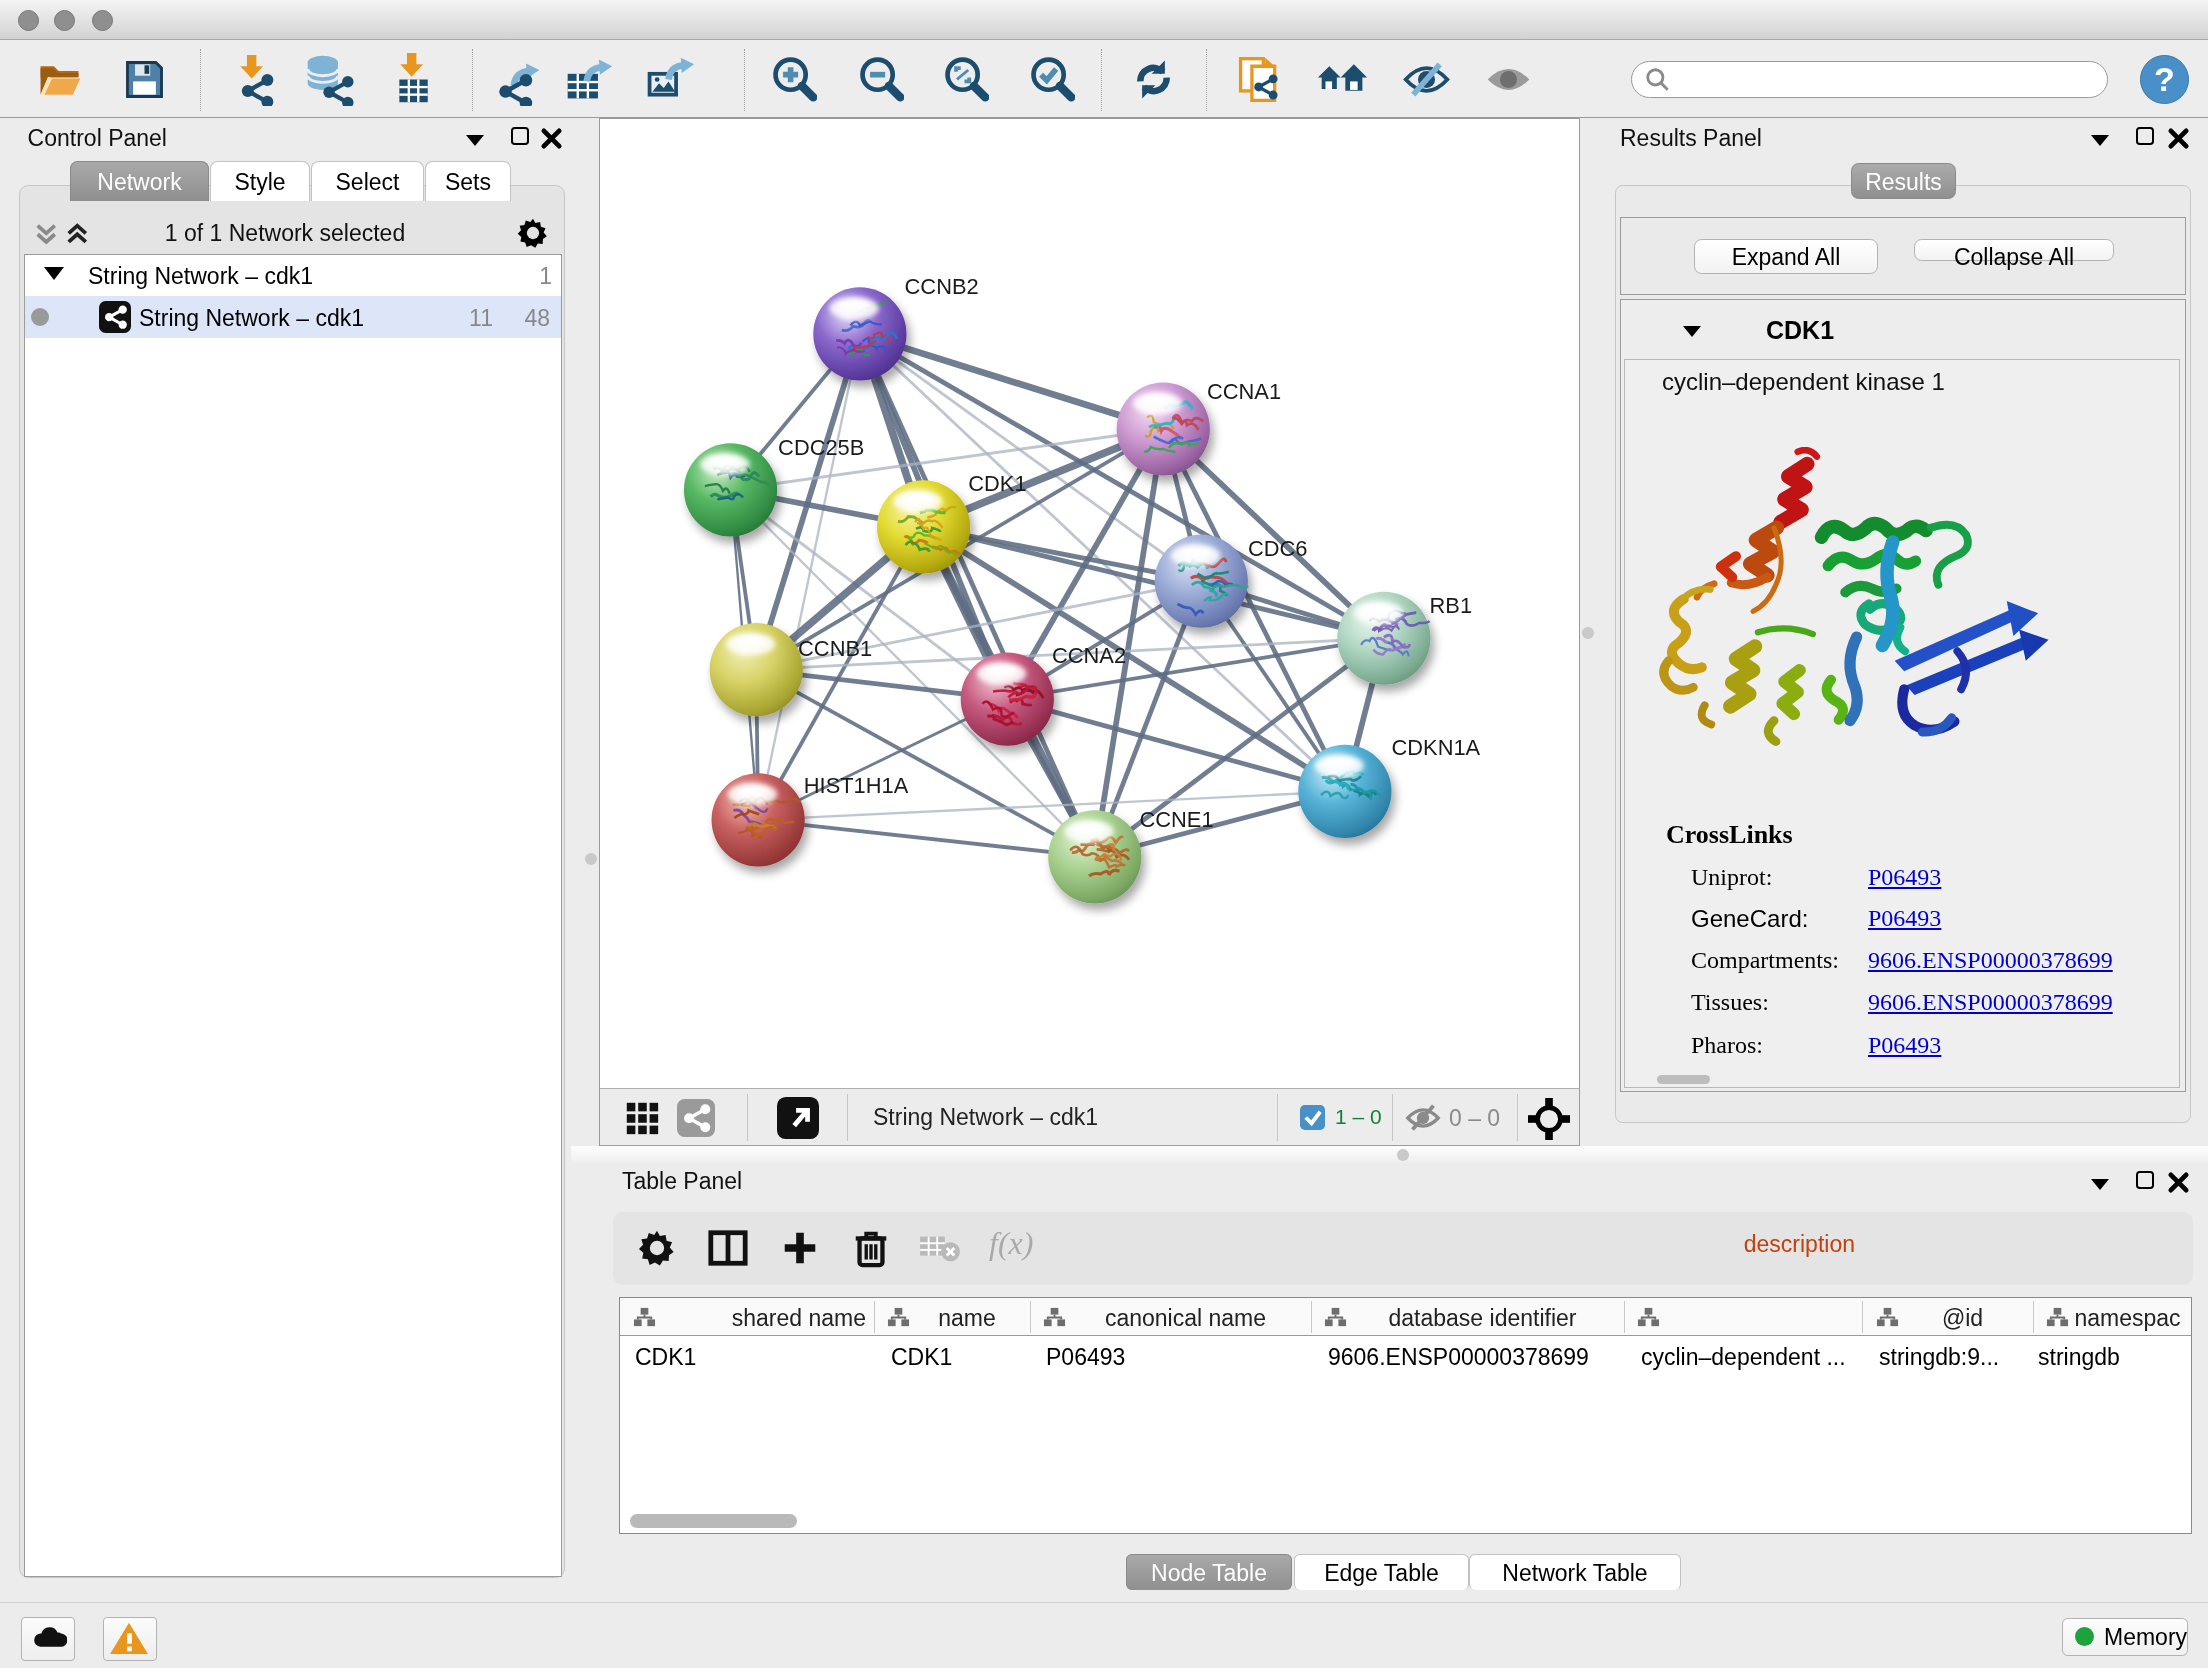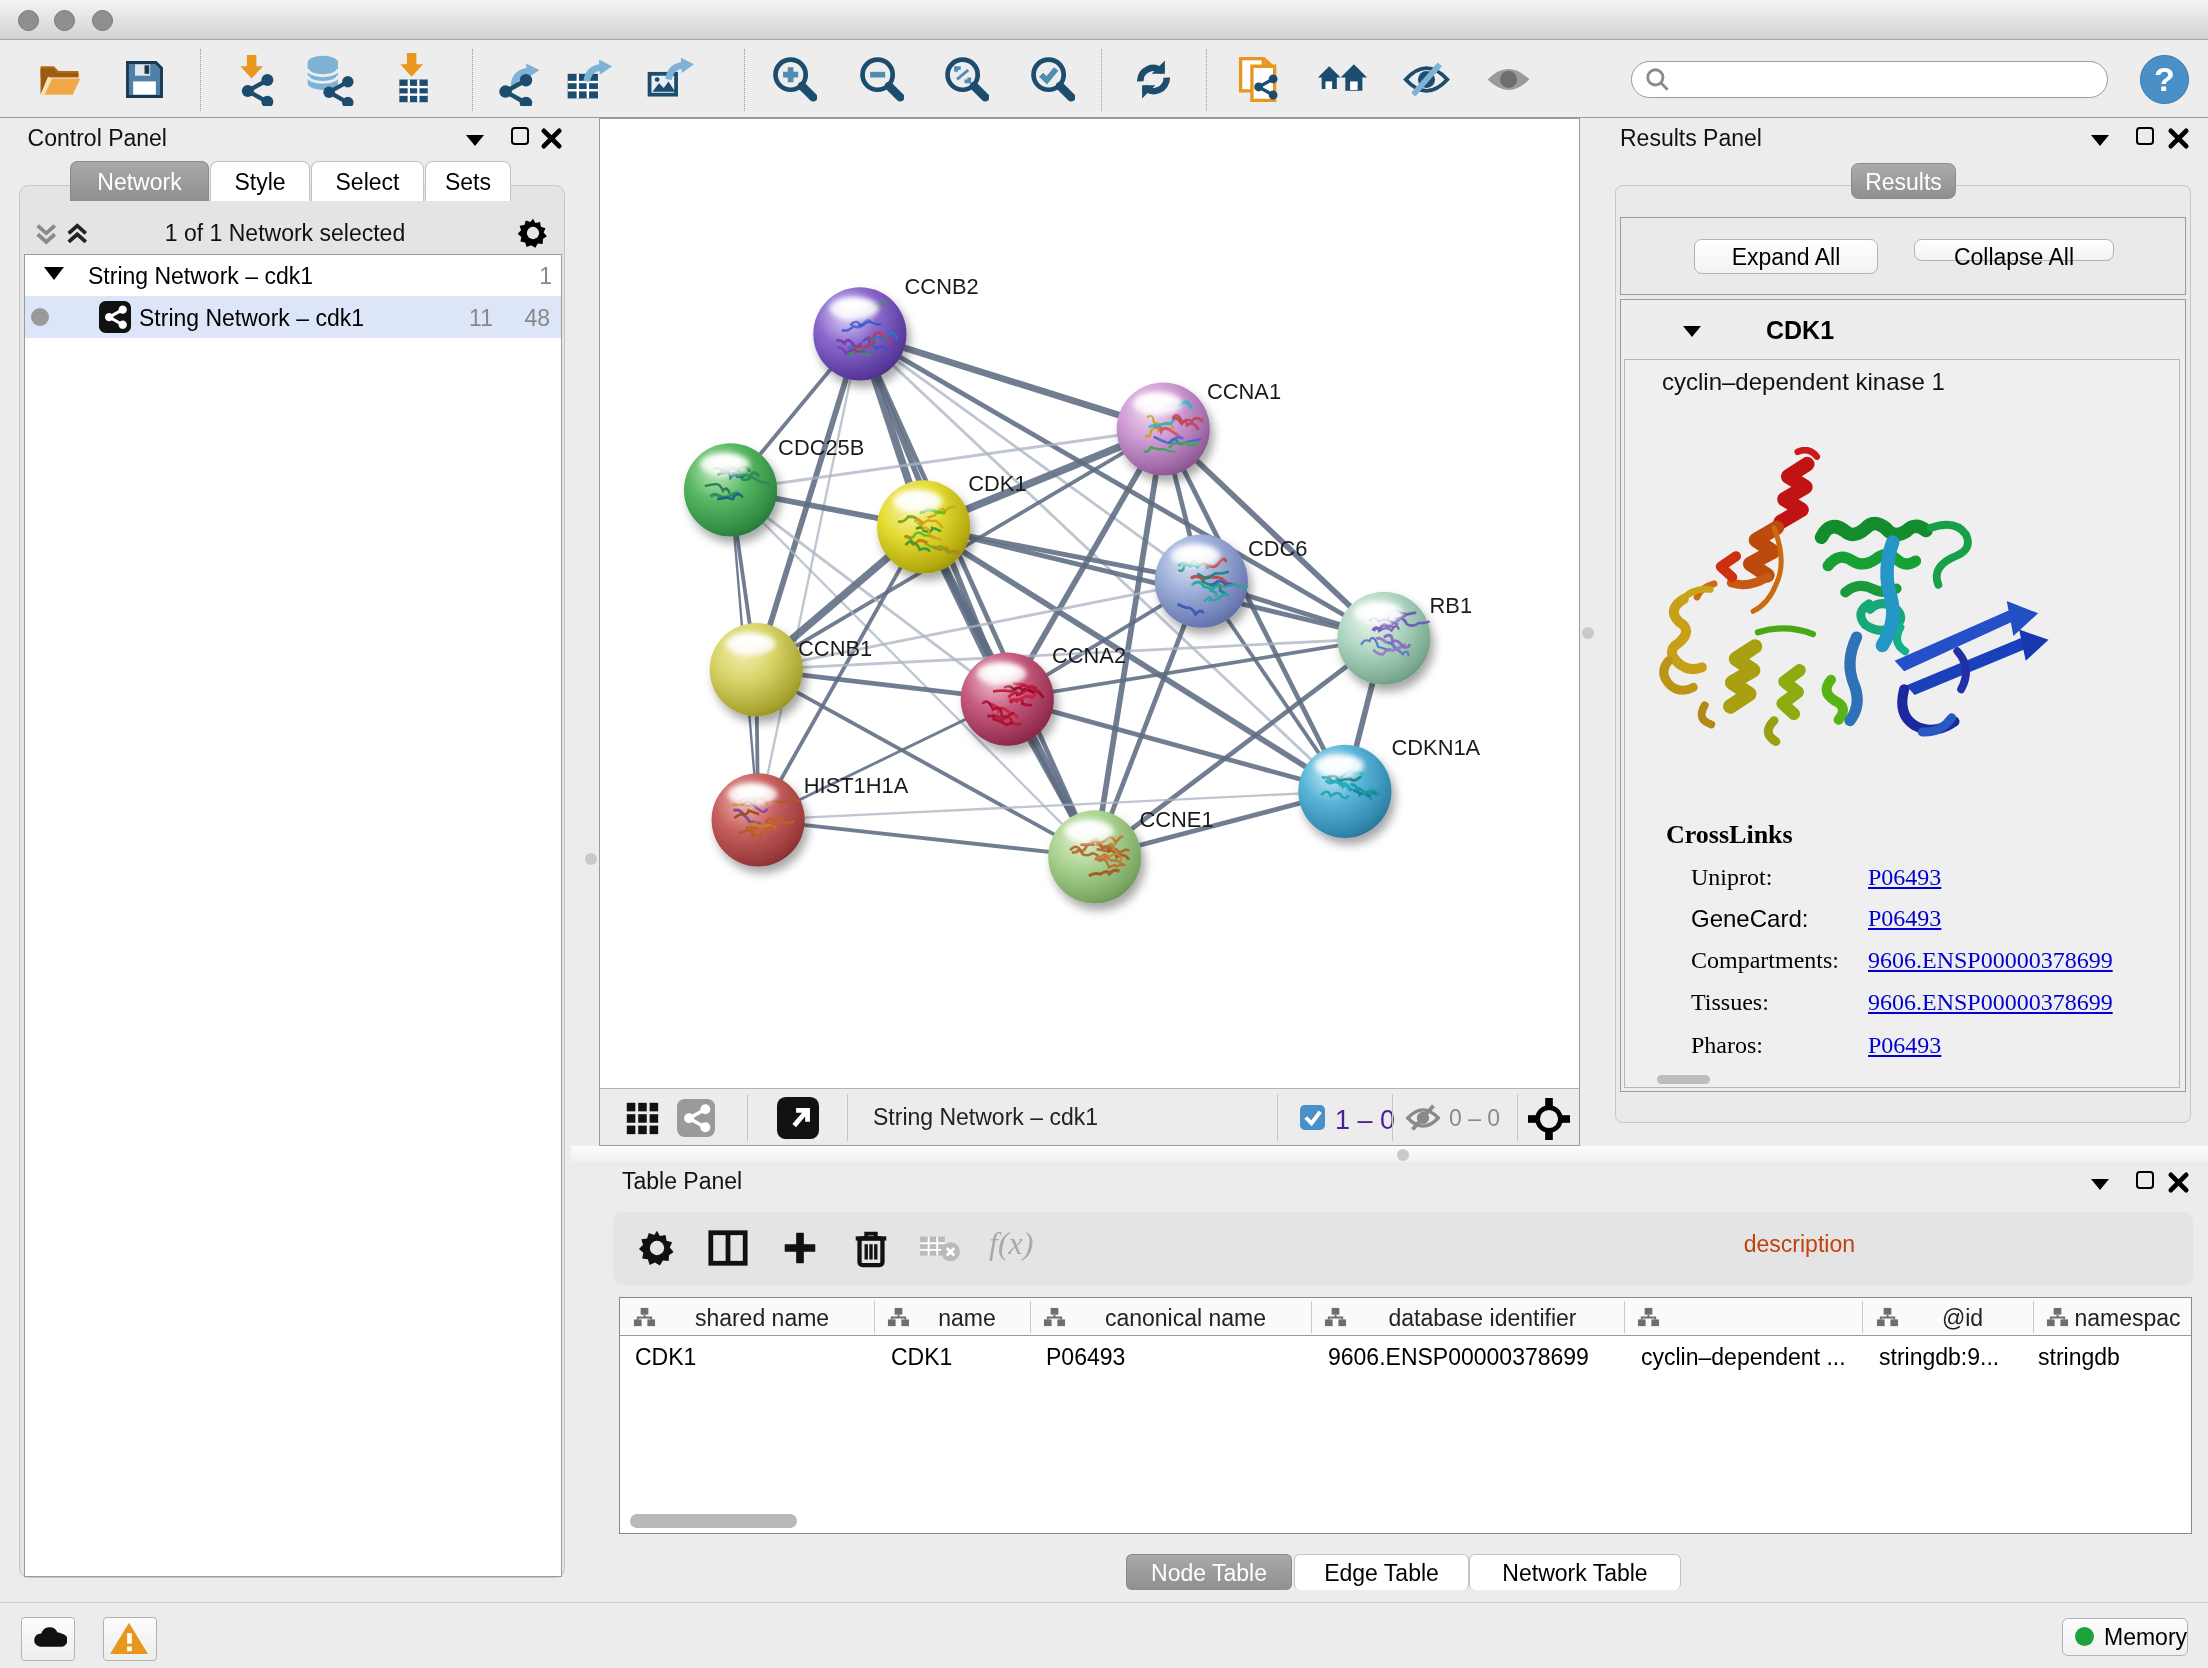--- a/index.html
+++ b/index.html
@@ -575,21 +575,21 @@
     <rect width="44" height="44" rx="9" fill="#111"></rect>
     <path d="M18 30L30 16M20 14h12v12" stroke="#fff" stroke-width="5" fill="none"></path>
   </svg>
 <div class="abs" style="left:847px;top:1094px;height:47px;border-left:1px solid #c6c6c6"></div>
 <div class="abs" style="left:873px;top:1104px;font-size:23px;color:#222">String Network – cdk1</div>
 <div class="abs" style="left:1277px;top:1094px;height:47px;border-left:1px solid #c6c6c6"></div>
 <svg width="25" height="25" viewBox="0 0 26 26" style="position:absolute;left:1300px;top:1105px">
     <rect width="26" height="26" rx="5" fill="#4a90c8"></rect>
     <path d="M6 13l6 6 9-12" stroke="#fff" stroke-width="4" fill="none"></path>
   </svg>
-<div class="abs" style="left:1335px;top:1105px;font-size:27px;color:#4c1d95">1 – 0</div>
+<div class="abs" style="left:1335px;top:1105px;font-size:21px;color:#15803d">1 – 0</div>
 <div class="abs" style="left:1392px;top:1094px;height:47px;border-left:1px solid #c6c6c6"></div>
 <svg width="38" height="38" viewBox="0 0 40 40" style="position:absolute;left:1404px;top:1099px">
     <path d="M4 20q16-17 32 0q-16 17-32 0z" fill="none" stroke="#8a8a8a" stroke-width="3.5"></path>
     <circle cx="20" cy="20" r="6.5" fill="#8a8a8a"></circle>
     <line x1="9" y1="32" x2="31" y2="7" stroke="#8a8a8a" stroke-width="4"></line>
   </svg>
 <div class="abs" style="left:1449px;top:1105px;font-size:23px;color:#8a8a8a">0 – 0</div>
 <div class="abs" style="left:1517px;top:1094px;height:47px;border-left:1px solid #c6c6c6"></div>
 <svg width="42" height="42" viewBox="0 0 44 44" style="position:absolute;left:1528px;top:1098px">
     <circle cx="22" cy="22" r="12" fill="none" stroke="#000" stroke-width="5"></circle>
@@ -700,21 +700,21 @@
   </svg>
 <div class="abs" style="left:989px;top:1225px;font-size:32px;color:#a9a9a9;font-family:'Liberation Serif',serif;font-style:italic">f(x)</div>
 <div class="abs" style="left:619px;top:1297px;width:1573px;height:237px;background:#fff;border:1px solid #8a8a8a"></div>
 <div class="abs" style="left:620px;top:1298px;width:1571px;height:38px;background:#fafafa;border-bottom:1px solid #9a9a9a"></div>
 <svg width="23" height="23" viewBox="0 0 24 24" style="position:absolute;left:633px;top:1306px">
     <rect x="8" y="2" width="8" height="7" fill="#6e6e6e"></rect>
     <rect x="1" y="14" width="8" height="7" fill="#6e6e6e"></rect>
     <rect x="15" y="14" width="8" height="7" fill="#6e6e6e"></rect>
     <path d="M12 9v3M5 14v-2h14v2" fill="none" stroke="#6e6e6e" stroke-width="2"></path>
   </svg>
-<div class="abs" style="left:658px;top:1305px;width:208px;text-align:center;font-size:23px;color:#222;white-space:nowrap;overflow:hidden">shared name</div>
+<div class="abs" style="left:658px;top:1305px;width:208px;text-align:right;font-size:23px;color:#222;white-space:nowrap;overflow:hidden">shared name</div>
 <div class="abs" style="left:874px;top:1301px;height:32px;border-left:1px solid #c9c9c9"></div>
 <svg width="23" height="23" viewBox="0 0 24 24" style="position:absolute;left:887px;top:1306px">
     <rect x="8" y="2" width="8" height="7" fill="#6e6e6e"></rect>
     <rect x="1" y="14" width="8" height="7" fill="#6e6e6e"></rect>
     <rect x="15" y="14" width="8" height="7" fill="#6e6e6e"></rect>
     <path d="M12 9v3M5 14v-2h14v2" fill="none" stroke="#6e6e6e" stroke-width="2"></path>
   </svg>
 <div class="abs" style="left:912px;top:1305px;width:110px;text-align:center;font-size:23px;color:#222;white-space:nowrap;overflow:hidden">name</div>
 <div class="abs" style="left:1030px;top:1301px;height:32px;border-left:1px solid #c9c9c9"></div>
 <svg width="23" height="23" viewBox="0 0 24 24" style="position:absolute;left:1043px;top:1306px">

